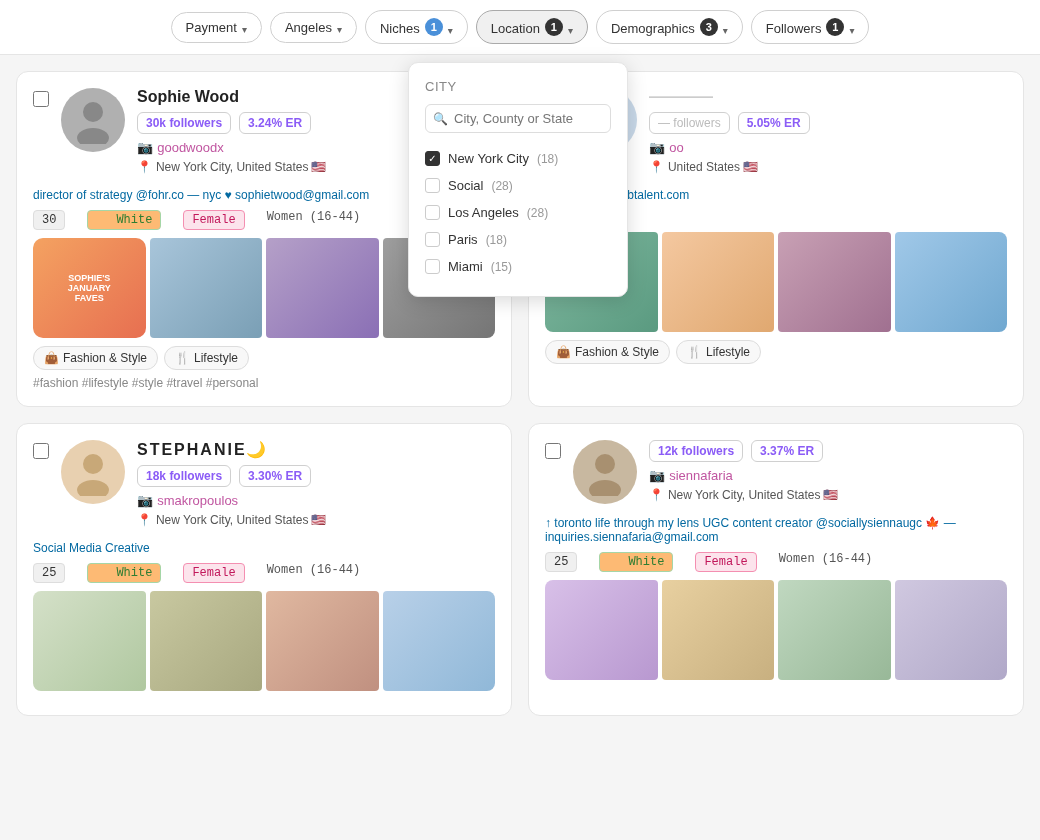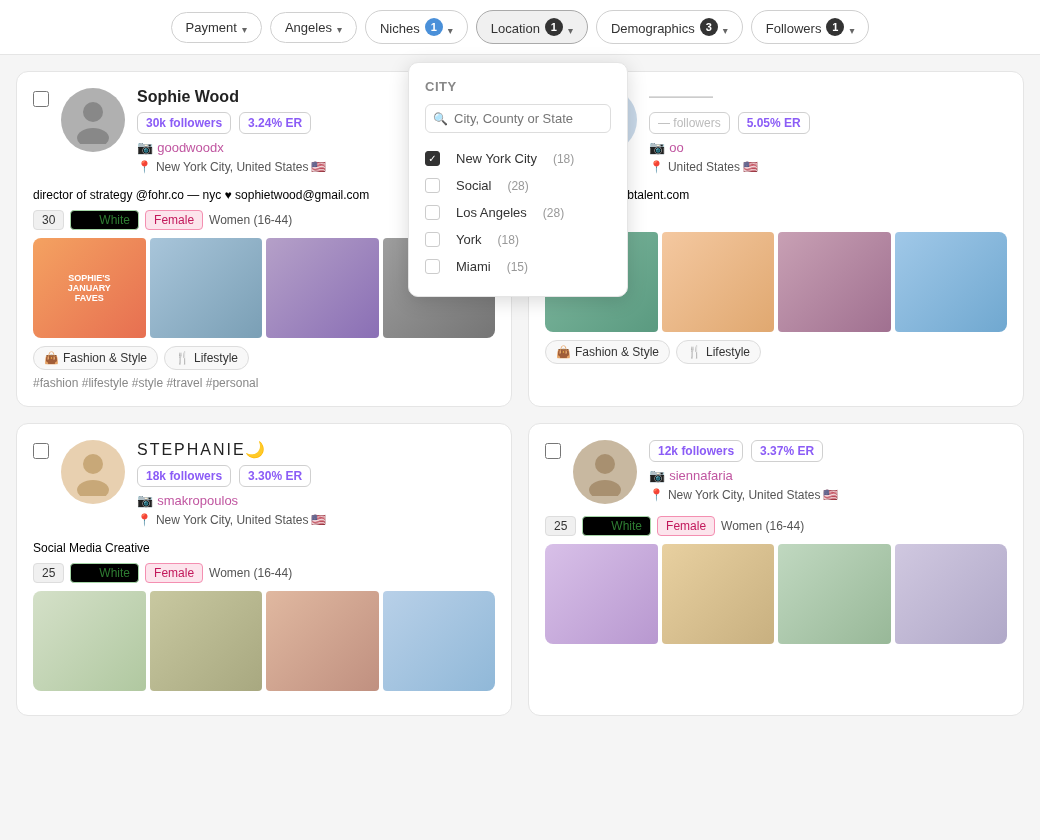--- a/index.html
+++ b/index.html
@@ -126,55 +126,56 @@
     .location-text {
       font-size: 12px;
       color: #555;
       display: flex;
       align-items: center;
       gap: 4px;
       margin-bottom: 4px;
     }
     .bio-text {
       font-size: 12px;
-      color: #000000;
+      color: #0369a1;
       margin: 6px 0;
     }
     .tags-row {
       display: flex;
-      align-items: center;
+      align-items: flex-start;
       flex-wrap: wrap;
-      gap: 6px;
+      gap: 22px;
       margin: 8px 0;
+      font-family: Liberation Mono, monospace;
     }
     .tag {
       background: #f0f0f0;
       border-radius: 4px;
       padding: 2px 8px;
       font-size: 12px;
       color: #333;
     }
     .tag.age { background: #f0f0f0; border: 1px solid #ddd; }
-    .tag.ethnicity { background: #000000; color: #2e7d32; border: 1px solid #a5d6a7; font-weight: 500; padding-left: 28px; }
+    .tag.ethnicity { background: #fdba74; color: #2e7d32; border: 1px solid #a5d6a7; font-weight: 500; padding-left: 28px; }
     .tag.gender { background: #fce4ec; color: #c2185b; border: 1px solid #f48fb1; }
     .tag.audience { color: #555; background: none; padding: 0; font-size: 12px; }
     .image-grid {
       display: grid;
       grid-template-columns: repeat(4, 1fr);
       gap: 4px;
       margin: 8px 0;
       border-radius: 8px;
       overflow: hidden;
     }
     .image-placeholder {
       height: 100px;
       background: #d0d0d0;
       border-radius: 4px;
     }
-    .image-placeholder.img1 { background: linear-gradient(135deg, #f4a261, #e76f51); }
+    .image-placeholder.img1 { background: linear-gradient(135deg, #f4a261, #e76f51); border-radius: 10px; }
     .image-placeholder.img2 { background: linear-gradient(135deg, #a8c5da, #7a9fb5); }
     .image-placeholder.img3 { background: linear-gradient(135deg, #b5a0c8, #8a6fb5); }
     .image-placeholder.img4 { background: linear-gradient(135deg, #9e9e9e, #757575); }
     .image-placeholder.img5 { background: linear-gradient(135deg, #80b9a0, #5a9a80); }
     .image-placeholder.img6 { background: linear-gradient(135deg, #f4c8a0, #e0a870); }
     .image-placeholder.img7 { background: linear-gradient(135deg, #c8a0b4, #a07090); }
     .image-placeholder.img8 { background: linear-gradient(135deg, #a0c8e8, #70a8d0); }
     .image-placeholder.img9 { background: linear-gradient(135deg, #d4e0c8, #b0c8a0); }
     .image-placeholder.img10 { background: linear-gradient(135deg, #c8c8a0, #a8a880); }
     .image-placeholder.img11 { background: linear-gradient(135deg, #e0b8a0, #c09080); }
@@ -216,21 +217,21 @@
       background: #fff;
       border: 1px solid #e5e5e5;
       border-radius: 10px;
       box-shadow: 0 4px 20px rgba(0,0,0,0.15);
       width: 220px;
       z-index: 200;
       padding: 16px;
     }
     .dropdown-title {
       font-size: 13px;
-      font-weight: 700;
+      font-weight: 400;
       color: #888;
       margin-bottom: 10px;
       text-transform: uppercase;
       letter-spacing: 0.5px;
     }
     .search-input-wrapper {
       position: relative;
       margin-bottom: 12px;
     }
     .search-input-wrapper input {
@@ -246,21 +247,21 @@
       position: absolute;
       left: 8px;
       top: 50%;
       transform: translateY(-50%);
       color: #aaa;
       font-size: 12px;
     }
     .city-option {
       display: flex;
       align-items: center;
-      gap: 16px;
+      gap: 8px;
       padding: 6px 0;
       cursor: pointer;
       font-size: 13px;
       color: #333;
     }
     .city-option .checkbox {
       width: 15px;
       height: 15px;
       border: 1.5px solid #ccc;
       border-radius: 3px;
@@ -284,21 +285,21 @@
       font-size: 12px;
     }
 
     
     .ig-icon { color: #c055a0; }
     .pin-icon { color: #e44; font-size: 12px; }
 
     
     .card-name-special {
       font-size: 16px;
-      font-weight: 400;
+      font-weight: 700;
       letter-spacing: 2px;
       margin-bottom: 6px;
     }
   </style>
 </head>
 <body>
 
 <div class="filter-bar">
   <button class="filter-btn">
     <span>Payment</span>
@@ -455,21 +456,21 @@
             <span>Social </span>
             <span class="city-count">(28)</span>
           </div>
           <div class="city-option">
             <div class="checkbox"></div>
             <span>Los Angeles </span>
             <span class="city-count">(28)</span>
           </div>
           <div class="city-option">
             <div class="checkbox"></div>
-            <span>York </span>
+            <span>Paris </span>
             <span class="city-count">(18)</span>
           </div>
           <div class="city-option">
             <div class="checkbox"></div>
             <span>Miami </span>
             <span class="city-count">(15)</span>
           </div>
         </div>
     </div>
   </div>
@@ -543,20 +544,21 @@
         <div class="instagram-handle">
           <span>📷</span>
           <span>siennafaria</span>
         </div>
         <div class="location-text">
           <span class="pin-icon">📍</span>
           <span>New York City, United States 🇺🇸</span>
         </div>
       </div>
     </div>
+    <div class="bio-text">↑ toronto life through my lens UGC content creator @sociallysiennaugc 🍁 — inquiries.siennafaria@gmail.com</div>
     <div class="tags-row">
       <span class="tag age">25</span>
       <span class="tag ethnicity">White</span>
       <span class="tag gender">Female</span>
       <span class="tag audience">Women (16-44)</span>
     </div>
     <div class="image-grid">
       <div class="image-placeholder img13"></div>
       <div class="image-placeholder img14"></div>
       <div class="image-placeholder img15"></div>

